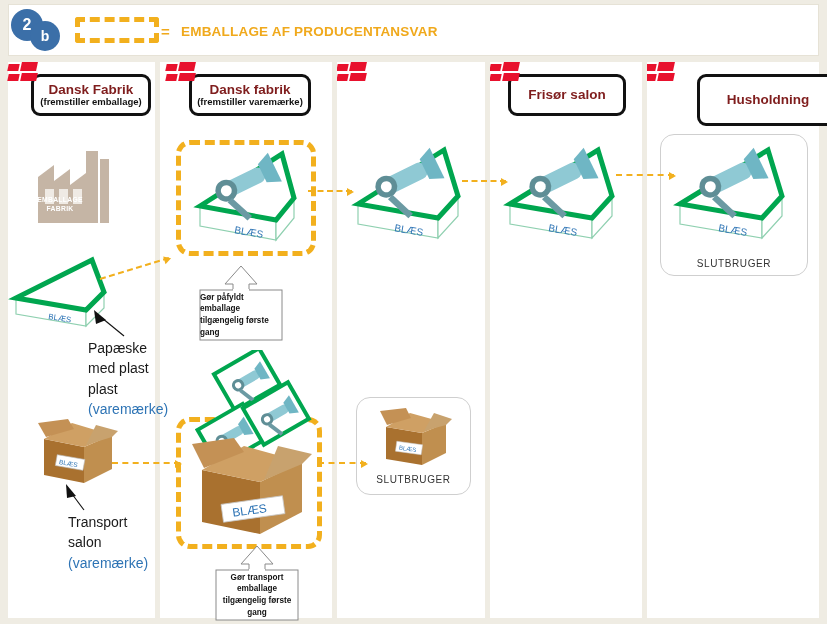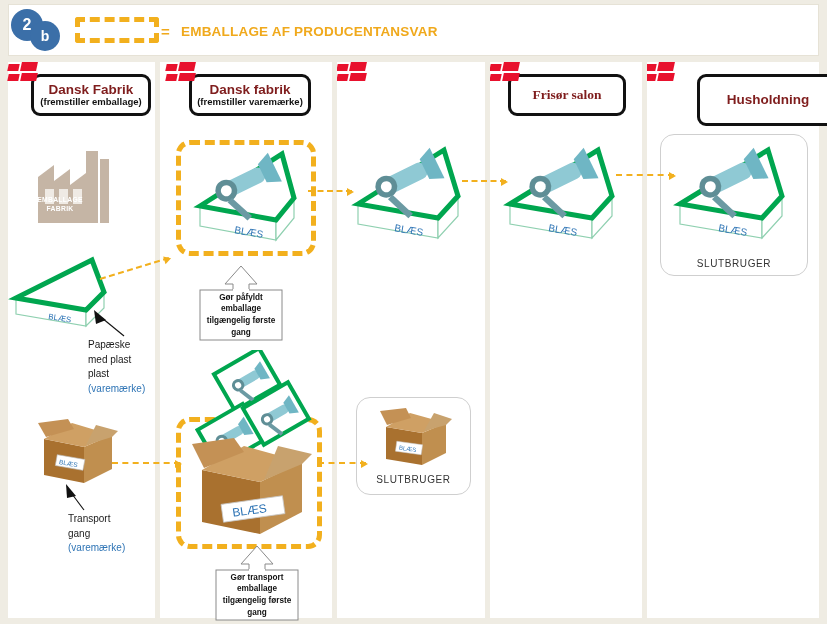--- a/index.html
+++ b/index.html
@@ -60,21 +60,21 @@
   .arrow{position:absolute;height:0;border-top:2px dashed #f2b01e;}
   .arrow:after{content:"";position:absolute;right:-2px;top:-4px;
     border-left:7px solid #f2b01e;border-top:4px solid transparent;border-bottom:4px solid transparent;}
 
   
   .callout{position:absolute;}
 
   .slutbox{position:absolute;border:1px solid #cfcfcf;border-radius:14px;background:#fff;box-sizing:border-box;}
   .slutlabel{position:absolute;width:100%;text-align:center;font-size:10px;color:#333;letter-spacing:.6px;}
 
-  .cap{position:absolute;font-size:10px;color:#1a1a1a;line-height:1.45;}
+  .cap{position:absolute;font-size:14px;color:#1a1a1a;line-height:1.45;}
   .cap .tm{color:#2e74b5;}
 
   .factorylabel{position:absolute;width:100%;text-align:center;color:#ffffff;
     font-size:6.8px;font-weight:bold;line-height:1.35;letter-spacing:.3px;}
 </style>
 </head>
 <body>
 
 <div id="root">
 
@@ -118,21 +118,21 @@
         <i class="d"></i>
     </div>
 
     <div class="flag" style="left:337px;top:0px;">
       <i class="a"></i>
         <i class="b"></i>
         <i class="c"></i>
         <i class="d"></i>
     </div>
 
-    <div class="hdr one" style="left:508px;top:12px;width:118px;height:42px;font-family:Liberation Serif, serif;">
+    <div class="hdr one" style="left:508px;top:12px;width:118px;height:42px;">
       <span class="t1">Frisør salon</span>
     </div>
     <div class="flag" style="left:490px;top:0px;">
       <i class="a"></i>
         <i class="b"></i>
         <i class="c"></i>
         <i class="d"></i>
     </div>
 
     <div class="hdr one" style="left:697px;top:12px;width:142px;height:52px;">
@@ -200,21 +200,21 @@
 
     <div class="node" style="left:58px;top:420px;width:32px;height:32px;">
       <svg viewBox="0 0 32 32" width="32" height="32">
         <path d="M26 28 L14 12" stroke="#111" stroke-width="1.1" fill="none"></path>
         <path d="M8 2 L18 14 L9 16 Z" fill="#111"></path>
       </svg>
     </div>
 
     <div class="cap" style="left:68px;top:450px;width:64px;">
       <div>Transport</div>
-      <div>gang</div>
+      <div>salon</div>
       <div class="tm">(varemærke)</div>
     </div>
 
     <div class="dashframe" style="left:176px;top:78px;width:140px;height:116px;"></div>
 
     <div class="node" style="left:190px;top:82px;width:112px;height:108px;">
       <svg viewBox="0 0 112 108" width="112" height="108">
         <path d="M10 62 L10 82 L86 96 L86 76 Z" fill="#ffffff" stroke="#8fd0b0" stroke-width="1.2"></path>
         <path d="M86 76 L86 96 L104 74 L104 54 Z" fill="#ffffff" stroke="#8fd0b0" stroke-width="1.2"></path>
         <path d="M10 62 L92 10 L104 54 L86 76 Z" fill="#ffffff" stroke="#00a64f" stroke-width="5"></path>
@@ -229,21 +229,21 @@
       </svg>
     </div>
 
     <div class="callout" style="left:192px;top:200px;width:98px;height:80px;">
       <svg width="98" height="80" viewBox="0 0 98 80" style="position:absolute;left:0;top:0;">
         <path d="M33 22 L49 4 L65 22 L57 22 L57 30 L41 30 L41 22 Z" fill="#ffffff" stroke="#8a8a8a" stroke-width="1"></path>
         <rect x="8" y="28" width="82" height="50" fill="#ffffff" stroke="#8a8a8a" stroke-width="1"></rect>
         <rect x="41" y="27" width="16" height="3" fill="#ffffff"></rect>
       </svg>
       <div style="position:absolute;left:8px;top:30px;width:82px;height:46px;display:flex;align-items:center;justify-content:center;">
-        <span style="font-size:8.2px;font-weight:bold;color:#111;line-height:1.42;text-align:center;">Gør påfyldt emballage tilgængelig første gang</span>
+        <span style="font-size:8.2px;font-weight:bold;color:#111;line-height:1.42;">Gør påfyldt emballage tilgængelig første gang</span>
       </div>
     </div>
 
     <div class="dashframe" style="left:176px;top:355px;width:146px;height:132px;"></div>
 
     <div class="node" style="left:186px;top:288px;width:148px;height:120px;">
       <svg viewBox="0 0 148 120" width="148" height="120">
         <g transform="rotate(-30 74 60)">
           <g>
             <path d="M52 6 L104 6 L104 48 L52 48 Z" fill="#ffffff" stroke="#00a64f" stroke-width="4"></path>

